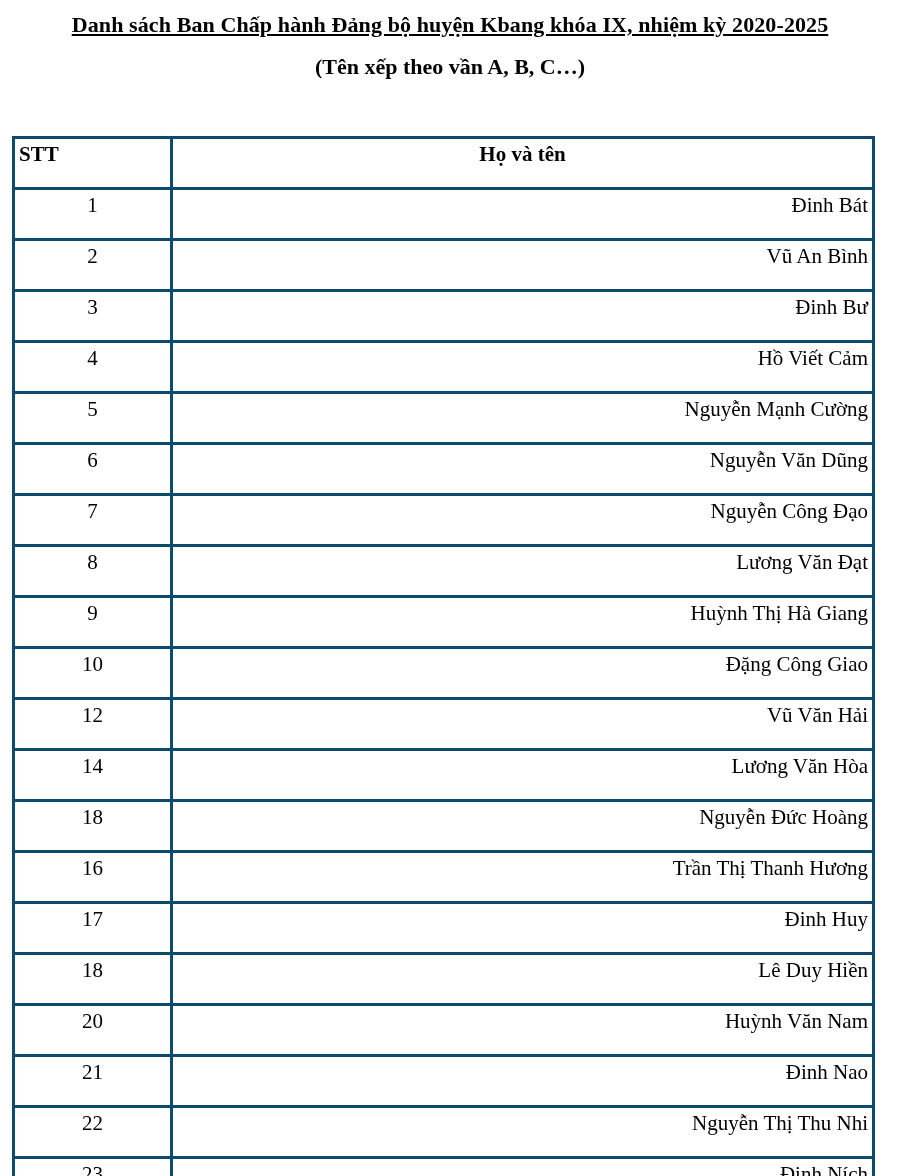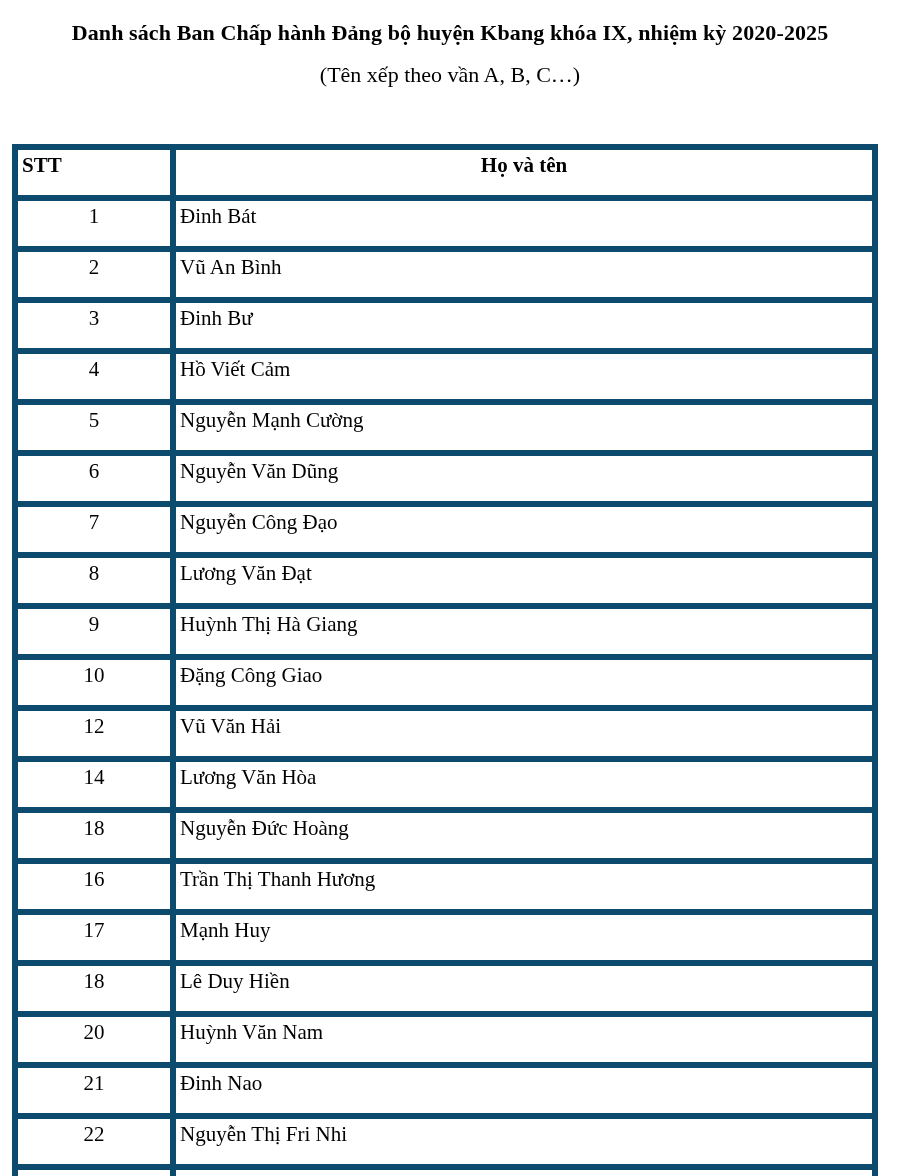--- a/index.html
+++ b/index.html
@@ -11,44 +11,45 @@
     overflow: hidden;
     font-family: "Liberation Serif", "DejaVu Serif", serif;
     color: #000000;
   }
   .page {
     width: 900px;
     height: 1176px;
     box-sizing: border-box;
   }
   .title {
-    margin: 20px 18px 0 18px;
+    margin: 12px 18px 0 18px;
     text-align: center;
     font-size: 22px;
     font-weight: bold;
     line-height: 1.15;
     letter-spacing: 0.1px;
+    text-decoration: underline;
   }
   .subtitle {
     margin-top: 17px;
     text-align: center;
     font-size: 22px;
-    font-weight: normal;
+    font-weight: bold;
   }
   table.members {
     border-collapse: collapse;
     table-layout: fixed;
     width: 860px;
     margin: 56px 28px 0 12px;
   }
   table.members col.col-stt  { width: 158px; }
   table.members col.col-name { width: 702px; }
   table.members th,
   table.members td {
-    border: 6px solid #0c4a6e;
+    border: 3px solid #0c4a6e;
     vertical-align: top;
     box-sizing: border-box;
     height: 51px;
     padding: 3px 4px 0 4px;
     font-size: 21px;
     line-height: 1.15;
     overflow: hidden;
     white-space: nowrap;
   }
   th.stt-header {
@@ -58,21 +59,21 @@
   }
   th.name-header {
     text-align: center;
     font-weight: bold;
   }
   td.stt-cell {
     text-align: center;
     font-weight: normal;
   }
   td.name-cell {
-    text-align: left;
+    text-align: right;
     padding-left: 30px;
     font-weight: normal;
     margin-top: 20px;
   }
 </style>
 </head>
 <body>
 
 <div class="page">
   <div class="title">Danh sách Ban Chấp hành Đảng bộ huyện Kbang khóa IX, nhiệm kỳ 2020-2025</div>
@@ -141,37 +142,37 @@
         <tr>
           <td class="stt-cell">18</td>
           <td class="name-cell">Nguyễn Đức Hoàng</td>
         </tr>
         <tr>
           <td class="stt-cell">16</td>
           <td class="name-cell">Trần Thị Thanh Hương</td>
         </tr>
         <tr>
           <td class="stt-cell">17</td>
-          <td class="name-cell">Mạnh Huy</td>
+          <td class="name-cell">Đinh Huy</td>
         </tr>
         <tr>
           <td class="stt-cell">18</td>
           <td class="name-cell">Lê Duy Hiền</td>
         </tr>
         <tr>
           <td class="stt-cell">20</td>
           <td class="name-cell">Huỳnh Văn Nam</td>
         </tr>
         <tr>
           <td class="stt-cell">21</td>
           <td class="name-cell">Đinh Nao</td>
         </tr>
         <tr>
           <td class="stt-cell">22</td>
-          <td class="name-cell">Nguyễn Thị Fri Nhi</td>
+          <td class="name-cell">Nguyễn Thị Thu Nhi</td>
         </tr>
         <tr>
           <td class="stt-cell">23</td>
           <td class="name-cell">Đinh Ních</td>
         </tr>
       </tbody>
   </table>
 </div>
 
 </body></html>

